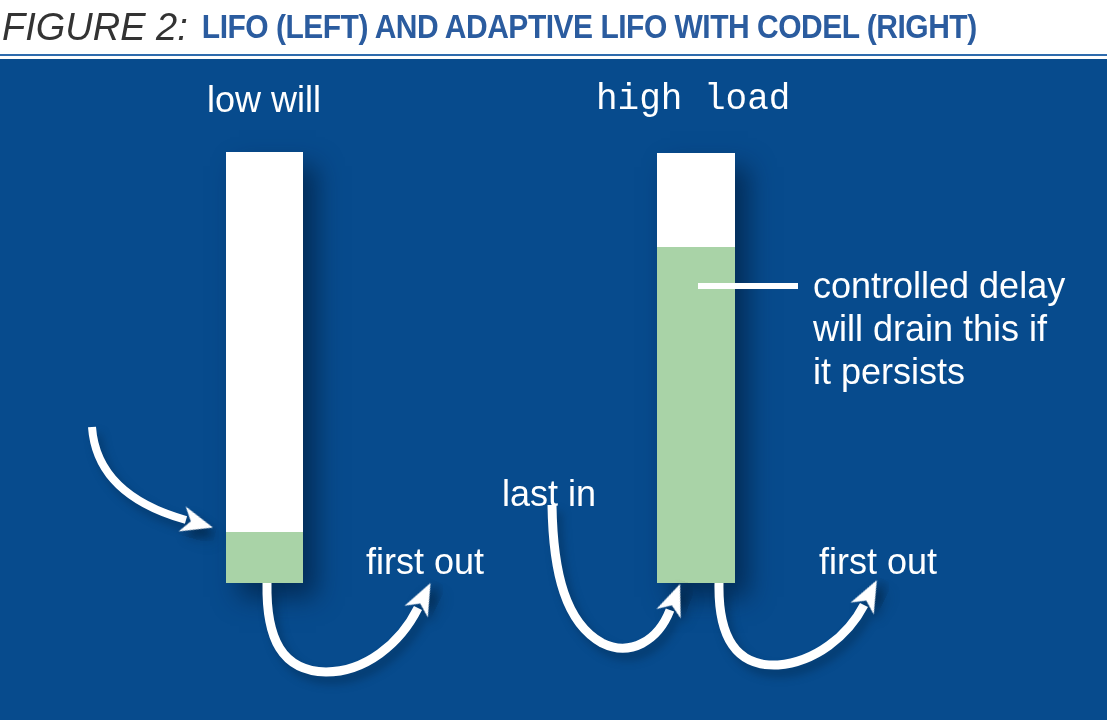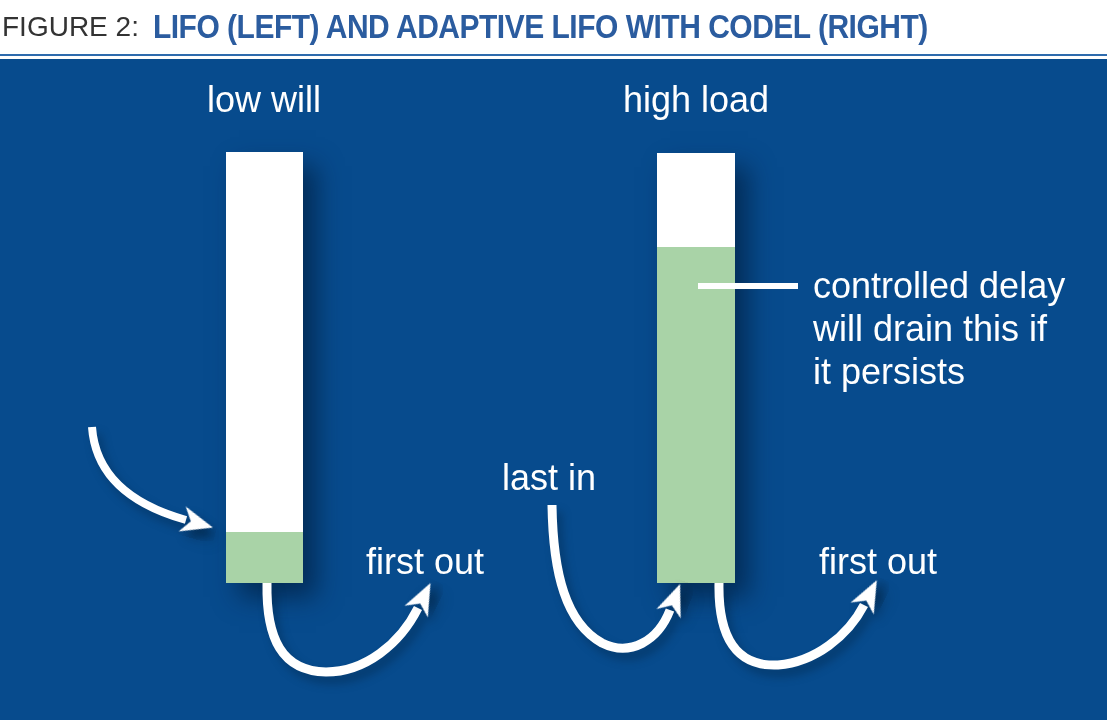--- a/index.html
+++ b/index.html
@@ -17,22 +17,22 @@
   body{
     width:1107px;height:720px;overflow:hidden;background:#ffffff;
     font-family:"Liberation Sans","DejaVu Sans",sans-serif;
   }
   .figure-wrap{width:1107px;height:720px;position:relative;}
   .title-bar{
     height:54px;display:flex;align-items:center;padding-left:2px;
     background:#ffffff;white-space:nowrap;
   }
   .figure-label{
-    font-size:28px;color:var(--title-label,#333);letter-spacing:0;
-    margin-right:14px;font-weight:400;
+    font-size:38px;color:var(--title-label,#333);letter-spacing:0;
+    margin-right:14px;font-weight:400;font-style:italic;
   }
   .figure-title{
     font-size:30px;font-weight:700;color:var(--title-accent,#2b5c9f);
     letter-spacing:-0.5px;display:inline-block;transform:scaleY(1.12);
     transform-origin:center;text-transform:uppercase;
   }
   .rule{height:2px;background:var(--rule,#2e6bad);}
   .rule-gap{height:3px;background:#ffffff;}
   .panel{
     position:relative;width:1107px;height:661px;
@@ -48,24 +48,24 @@
   #left-queue .empty{height:380px;}
   #left-queue .occupied{height:51px;}
   #right-queue{left:657px;top:94px;width:78px;height:430px;}
   #right-queue .empty{height:94px;}
   #right-queue .occupied{height:336px;}
   .lbl{
     position:absolute;color:var(--label-text,#fff);font-size:36px;
     line-height:1.1;white-space:nowrap;
   }
   #low-load-label{left:164px;top:21px;width:200px;text-align:center;}
-  #high-load-label{left:596px;top:21px;width:200px;text-align:center;}
+  #high-load-label{left:596px;top:21px;width:200px;font-family:Liberation Mono, monospace;}
   #first-in-label{left:37px;top:322px;}
   #first-out-left-label{left:366px;top:483px;}
-  #last-in-label{left:502px;top:399px;}
+  #last-in-label{left:502px;top:415px;}
   #first-out-right-label{left:819px;top:483px;}
   #callout-text{left:813px;top:205px;font-size:36px;line-height:43px;white-space:normal;width:300px;}
   .arrow-layer{position:absolute;left:0;top:0;width:1107px;height:661px;
     pointer-events:none;}
   .arrow-layer path{filter:drop-shadow(5px 7px 5px rgba(0,25,50,0.35));}
 </style>
 </head>
 <body>
 
 <div class="figure-wrap">

